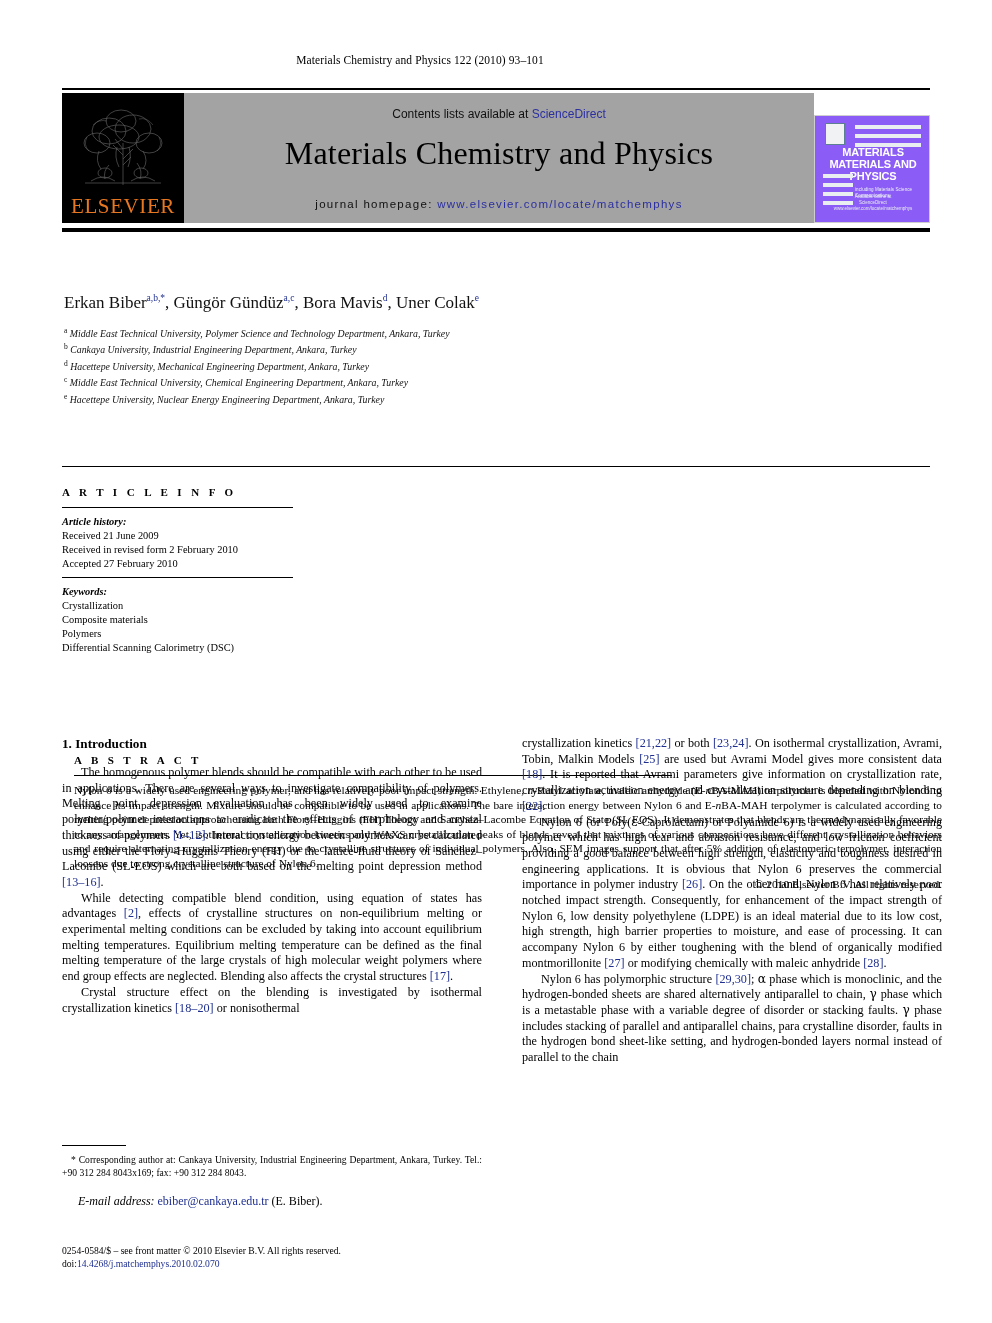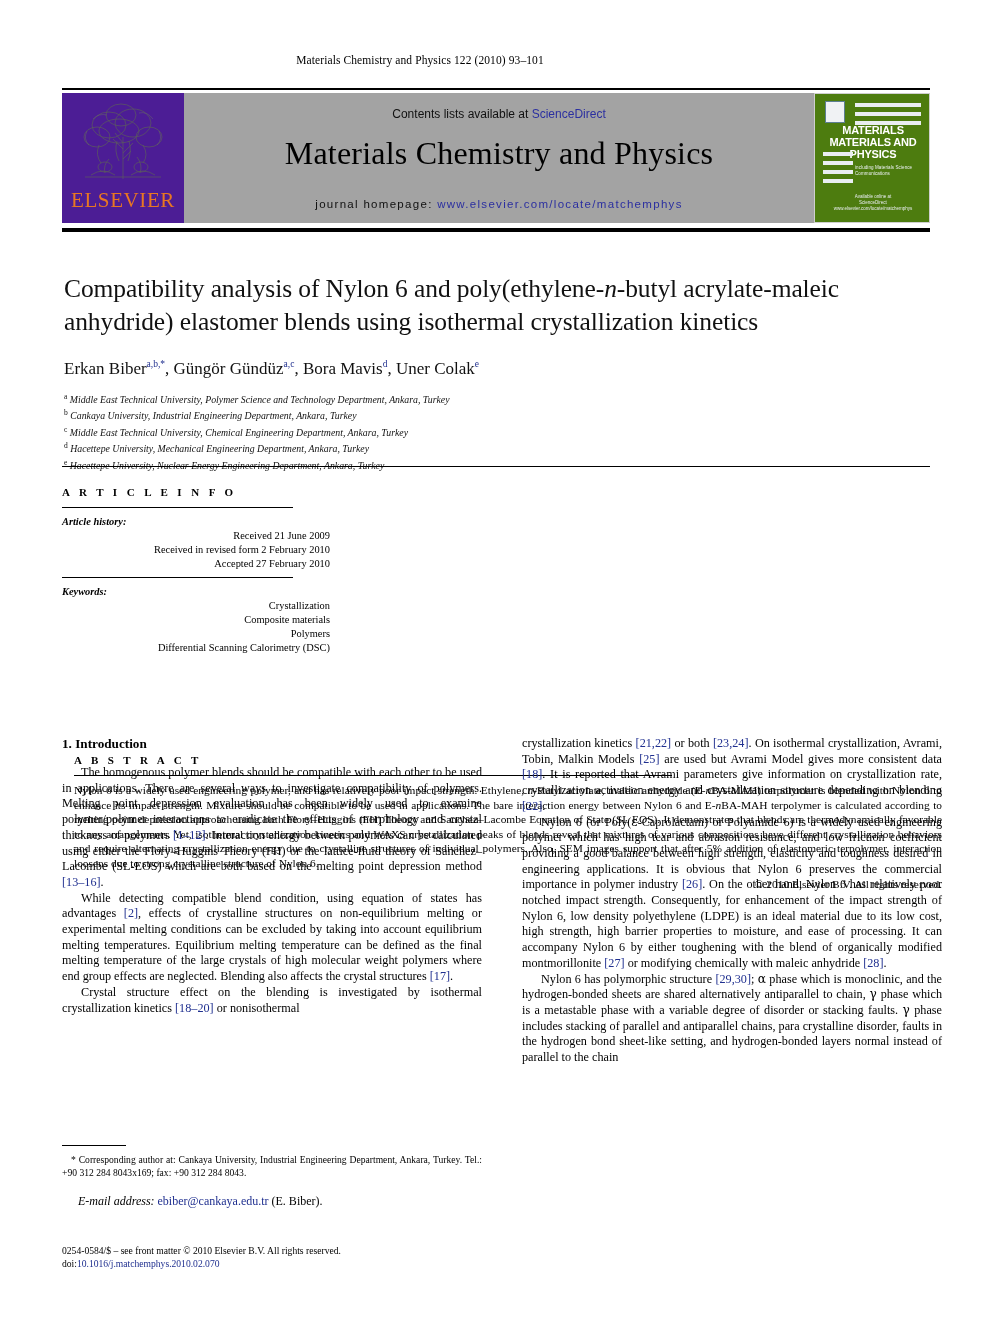--- a/index.html
+++ b/index.html
@@ -50,25 +50,25 @@
     width: 868px;
     height: 130px;
     display: flex;
     flex-direction: row;
     align-items: stretch;
   }
   .elsevier-logo {
     width: 122px;
     flex: 0 0 122px;
     position: relative;
-    background: #4c1d95;
+    background: #000000;
     display: flex;
     flex-direction: column;
     align-items: center;
-    justify-content: flex-start;
+    justify-content: center;
     padding-top: 4px;
     box-sizing: border-box;
   }
   .elsevier-tree {
     width: 108px;
     height: 92px;
   }
   .elsevier-word {
     font-family: "Liberation Serif", serif;
     color: #E87722;
@@ -115,25 +115,26 @@
     font-size: 11.5px;
     letter-spacing: 1.3px;
     color: #111;
   }
   .homepage-line .url {
     color: #2b2fa0;
   }
   .cover-thumb {
     width: 116px;
     flex: 0 0 116px;
-    background: #4d7c0f;
+    background: #8b5cf6;
     position: relative;
     overflow: hidden;
     border: 1px solid #cfcfcf;
     box-sizing: border-box;
+    margin-top: 22px;
   }
   .cover-el-logo {
     position: absolute;
     top: 7px;
     left: 10px;
     width: 18px;
     height: 20px;
     background: #f0f2f4;
     border: 1px solid #5d7f92;
   }
@@ -297,21 +298,20 @@
     font-weight: bold;
     font-size: 10.4px;
     line-height: 14px;
     color: #000;
   }
   .info-line {
     font-family: "Liberation Serif", serif;
     font-size: 10.4px;
     line-height: 14px;
     color: #000;
-    text-align: right;
   }
   .hr-sec2 {
     height: 1px;
     background: #000;
     width: 231px;
     margin: 6px 0 7px 0;
   }
   .abstract-text {
     font-family: "Liberation Serif", serif;
     font-size: 11.4px;
@@ -481,29 +481,26 @@
           <div>ScienceDirect</div>
           <div>www.elsevier.com/locate/matchemphys</div>
         </div>
       </div>
 
     </div>
   </div>
   <div class="masthead-bottom-rule"></div>
 
   <div class="title-block">
-    <h1 class="paper-title">
-      <span>Compatibility analysis of Nylon 6 and poly(ethylene-</span><em>n</em><span>-butyl acrylate-maleic anhydride) elastomer blends using isothermal crystallization kinetics</span>
-    </h1>
     <div class="authors">Erkan Biber<sup>a,b,*</sup>, Güngör Gündüz<sup>a,c</sup>, Bora Mavis<sup>d</sup>, Uner Colak<sup>e</sup></div>
     <div class="affiliations">
       <div><sup>a</sup> <span>Middle East Technical University, Polymer Science and Technology Department, Ankara, Turkey</span></div>
       <div><sup>b</sup> <span>Cankaya University, Industrial Engineering Department, Ankara, Turkey</span></div>
+      <div><sup>d</sup> <span>Hacettepe University, Mechanical Engineering Department, Ankara, Turkey</span></div>
       <div><sup>c</sup> <span>Middle East Technical University, Chemical Engineering Department, Ankara, Turkey</span></div>
-      <div><sup>d</sup> <span>Hacettepe University, Mechanical Engineering Department, Ankara, Turkey</span></div>
       <div><sup>e</sup> <span>Hacettepe University, Nuclear Energy Engineering Department, Ankara, Turkey</span></div>
     </div>
   </div>
 
   <div class="rule-thin" style="top:466px;"></div>
 
   <div class="infoabs">
 
     <div class="col-info">
       <div class="sec-label">A R T I C L E    I N F O</div>
@@ -548,16 +545,16 @@
     <div class="footnote-text"><span class="lead">* Corresponding author at: Cankaya University, Industrial Engineering Department, Ankara, Turkey. Tel.: +90 312 284 8043x169; fax: +90 312 284 8043.</span></div>
     <div class="footnote-email">
       <i>E-mail address:</i>
       <span class="mail">ebiber@cankaya.edu.tr</span>
       <span>(E. Biber).</span>
     </div>
   </div>
 
   <div class="imprint">
     <div>0254-0584/$ – see front matter © 2010 Elsevier B.V. All rights reserved.</div>
-    <div><span>doi:</span><span class="doi">10.1016/j.matchemphys.2010.02.070</span></div>
+    <div><span>doi:</span><span class="doi">14.4268/j.matchemphys.2010.02.070</span></div>
   </div>
 
 </div>
 
 </body></html>

